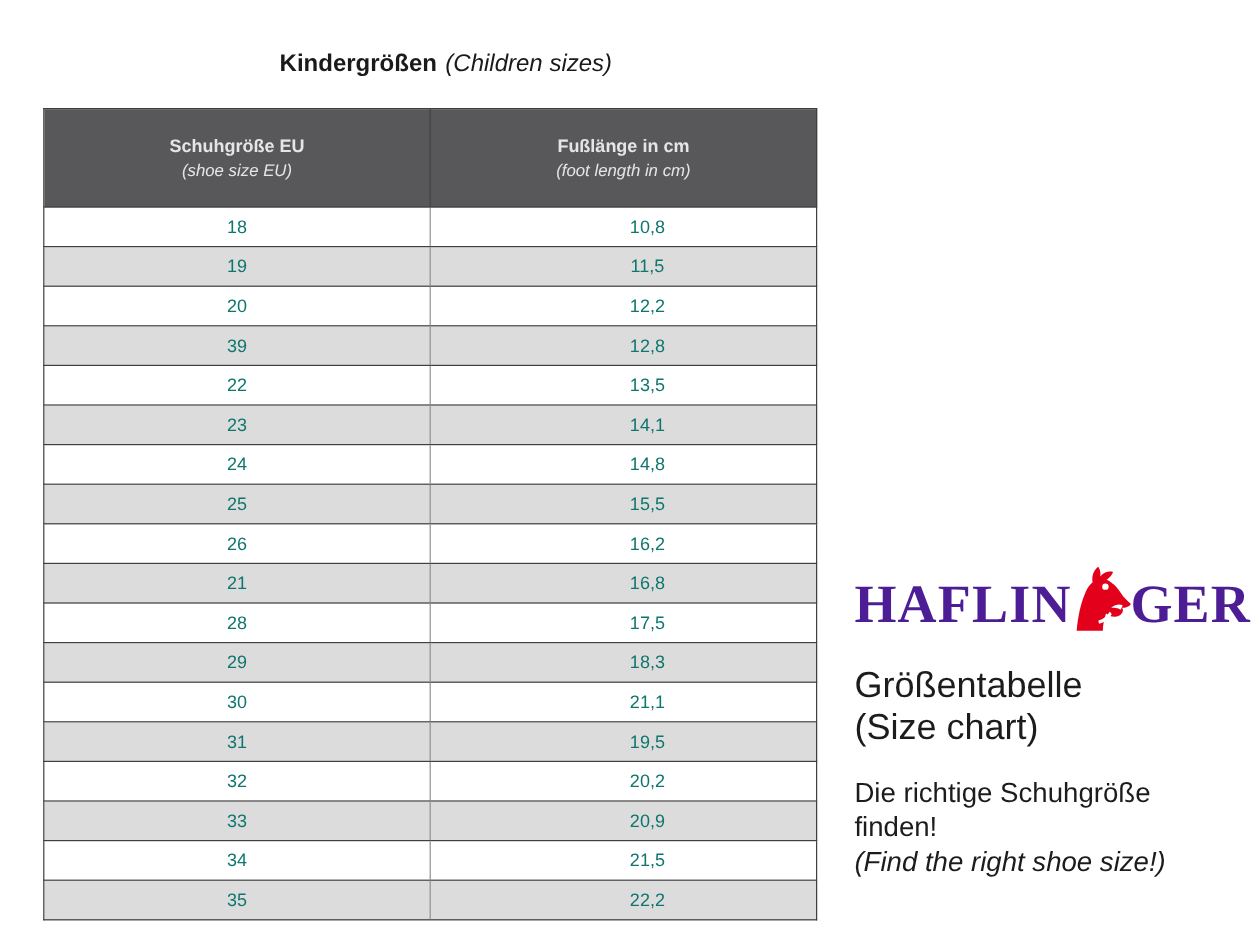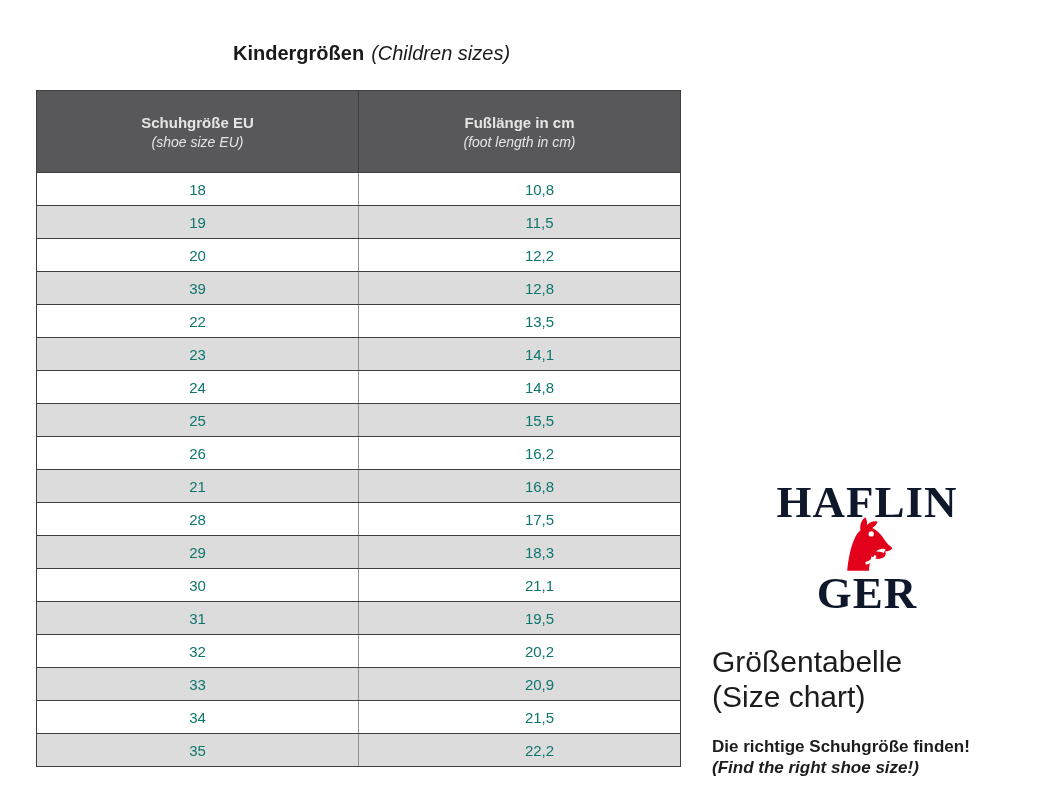--- a/index.html
+++ b/index.html
@@ -59,33 +59,32 @@
   
   .brand-block {
     position: absolute; left: 712px; top: 480px; width: 310px;
   }
   .logo {
     display: flex; align-items: center;
     font-family: "Liberation Serif", serif;
     font-weight: 700;
     font-size: 45px;
     letter-spacing: 1px;
-    color: #0f172a;
+    color: #4c1d95;
     line-height: 1;
     white-space: nowrap;
-    flex-direction: column;
   }
   .logo .horse { width: 49px; height: 54px; margin: -8px -1px 0 1px; flex: 0 0 auto; }
   .chart-heading {
     margin-top: 28px;
     font-size: 30px; line-height: 1.17; font-weight: 400;
     color: #1c1c1c;
   }
   .chart-heading .sub { display: block; }
-  .finder-note { margin-top: 22px; font-size: 17px; line-height: 1.25; color: #1c1c1c; font-weight: bold; }
+  .finder-note { margin-top: 22px; font-size: 23px; line-height: 1.25; color: #1c1c1c; }
   .finder-note .sub { font-style: italic; display: block; }
 </style>
 </head>
 <body>
 
 <div class="page-title">
   <span class="t-de">Kindergrößen</span><span class="t-en">(Children sizes)</span>
 </div>
 
 <table class="size-table">

